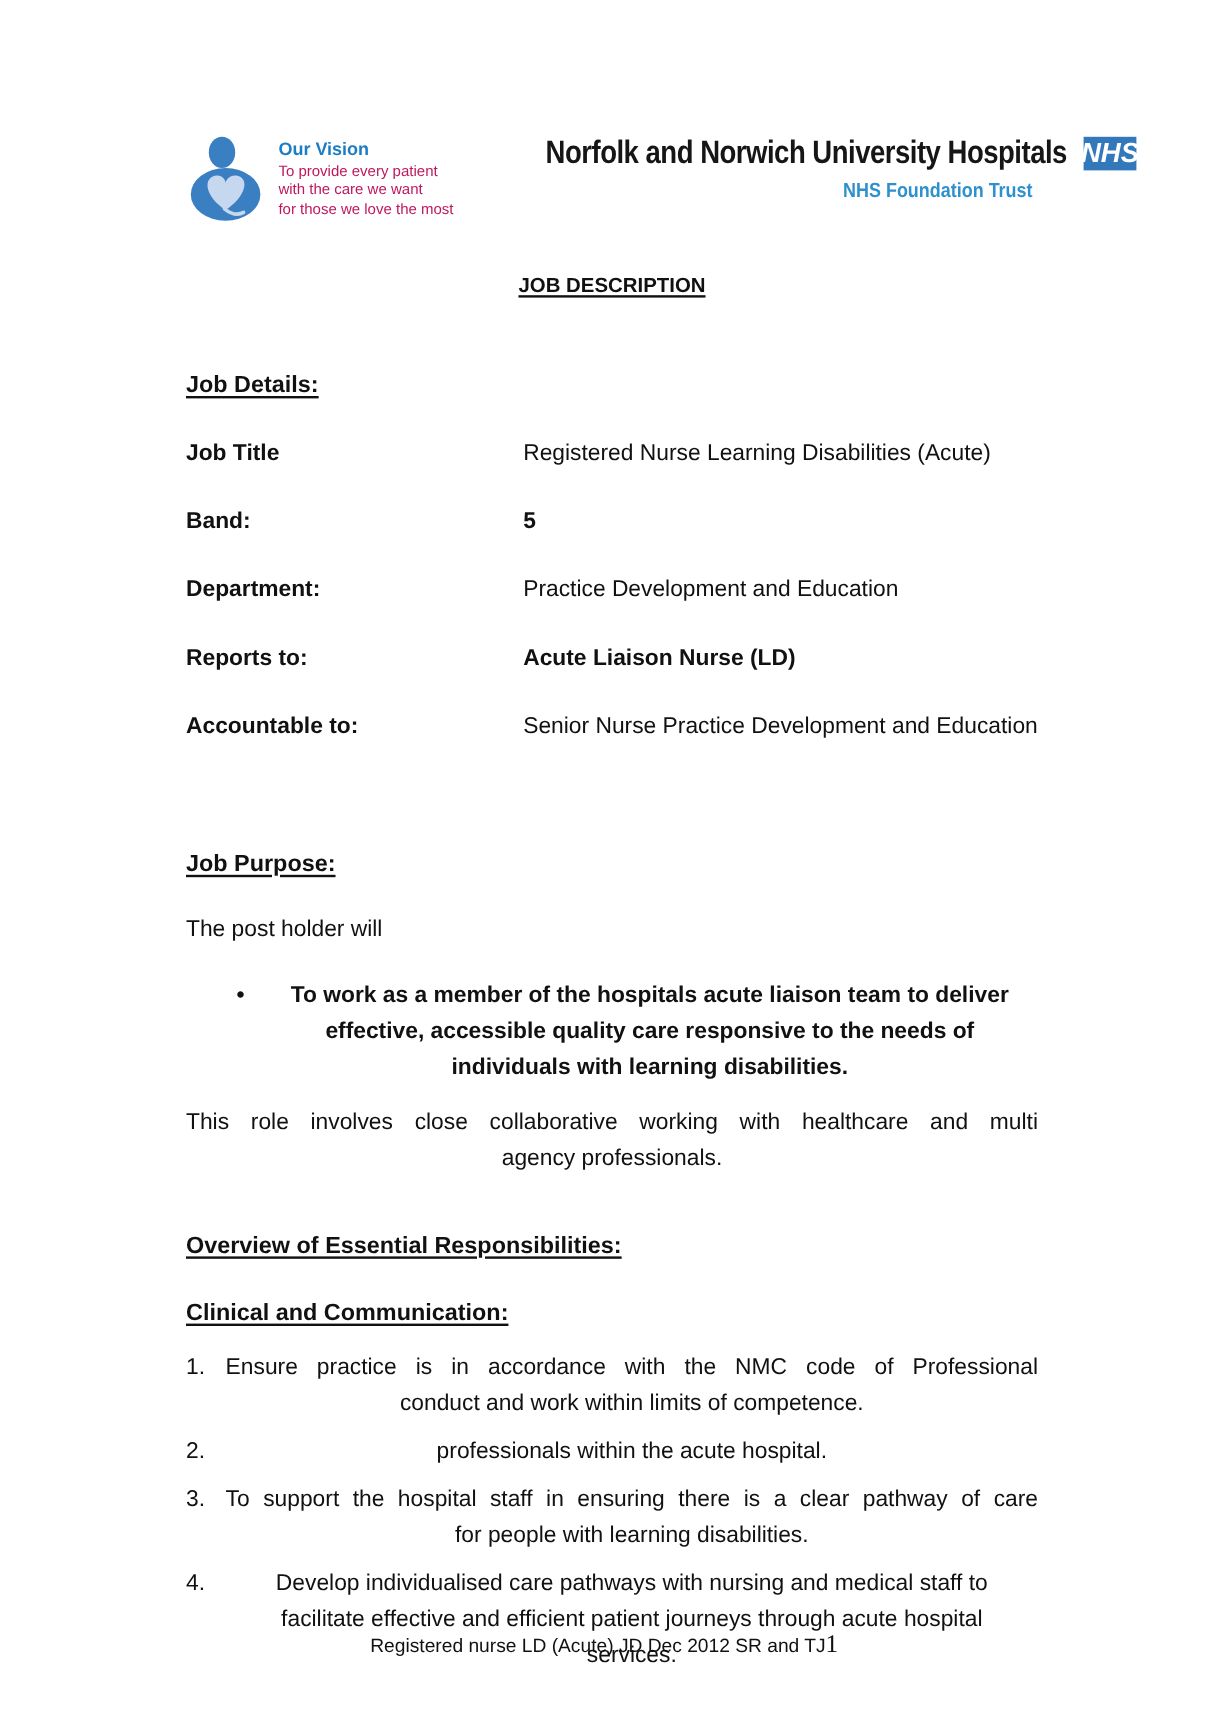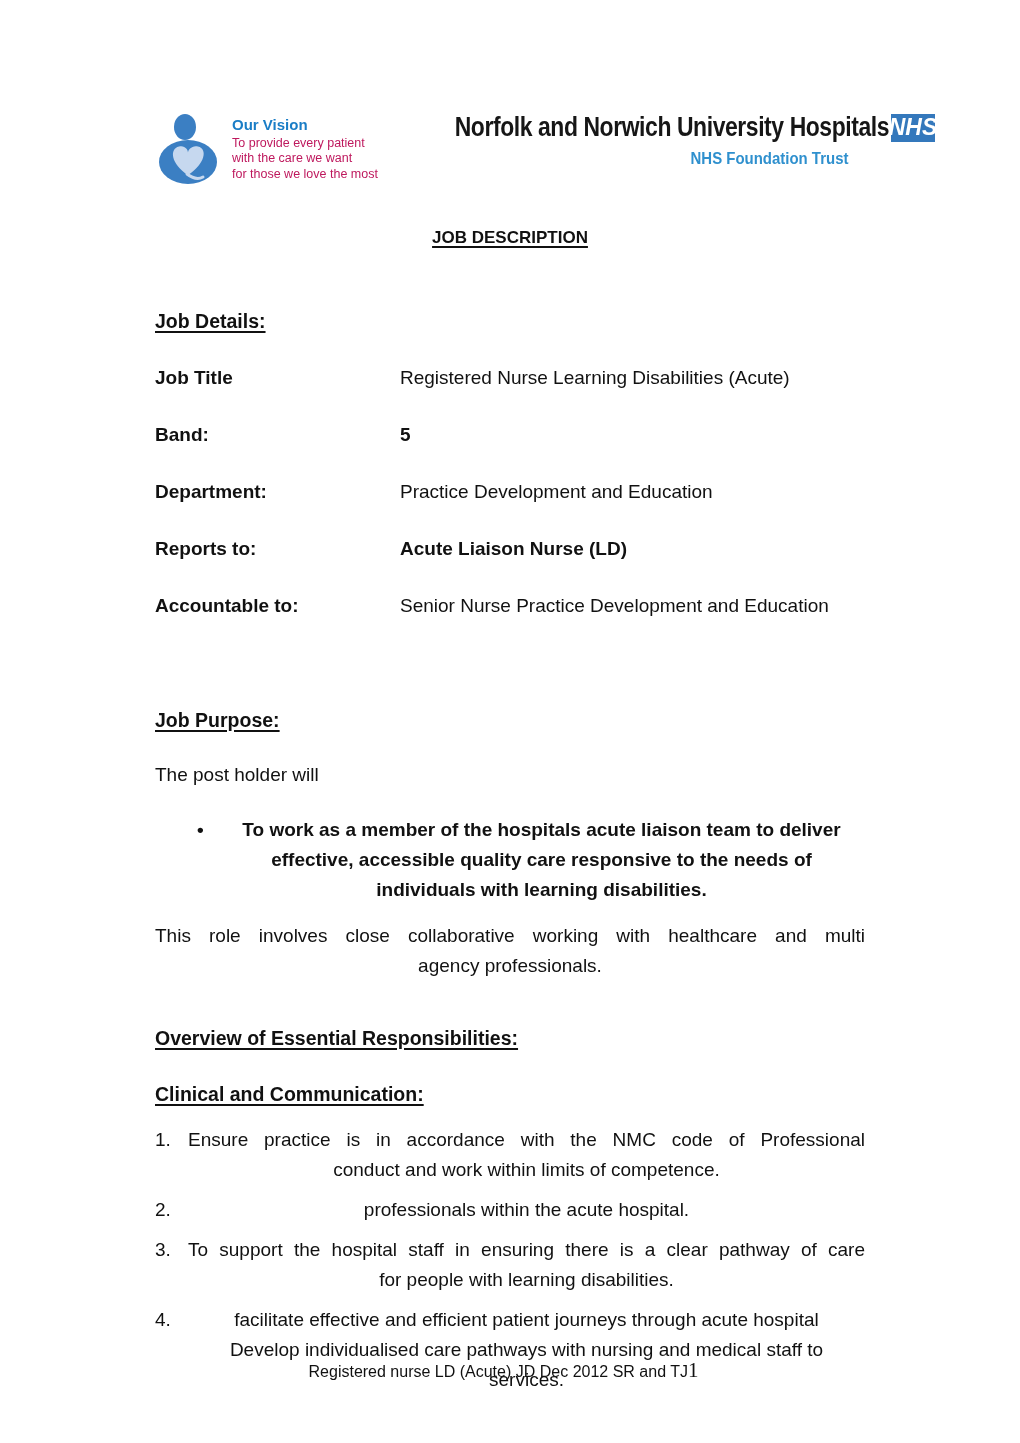--- a/index.html
+++ b/index.html
@@ -28,21 +28,21 @@
   }
   .vision-block{ display:flex; gap:12px; flex-shrink:0; }
   .vision-logo{ width:62px; height:76px; }
   .vision-text{ padding-top:4px; }
   .vision-title{
     color:var(--vision-blue); font-weight:bold; font-size:15px; margin-bottom:3px;
   }
   .vision-line{ font-size:12.5px; line-height:1.22; color:#be185d; }
 
   .trust-block{ display:flex; flex-direction:column; align-items:flex-end; flex-shrink:0; }
-  .trust-row{ display:flex; align-items:center; gap:2px; white-space:nowrap; }
+  .trust-row{ display:flex; align-items:center; gap:14px; white-space:nowrap; }
   .trust-name{
     font-size:27px; font-weight:bold; letter-spacing:-0.5px; color:#161616;
     transform:scaleX(0.85); transform-origin:right center; white-space:nowrap;
   }
   .nhs-box{
     background:var(--nhs-blue); color:#ffffff;
     font-weight:bold; font-style:italic; font-size:23px;
     width:44px; height:28px; display:flex; align-items:center; justify-content:center;
     letter-spacing:0;
   }
@@ -62,21 +62,21 @@
   .heading{
     font-size:19.5px; font-weight:bold;
     text-decoration:underline; text-decoration-thickness:2px; text-underline-offset:3px;
     white-space:nowrap;
   }
   .h-jobdetails{ margin-top:58px; }
   .h-purpose{ margin-top:84px; }
   .h-overview{ margin-top:42px; }
   .h-clinical{ margin-top:26px; }
 
-  .field-row{ display:flex; margin-top:27px; }
+  .field-row{ display:flex; margin-top:27px;gap:36px; }
   .field-label{ flex:0 0 245px; font-weight:bold; }
   .field-value{ flex:1; white-space:nowrap; }
   .v-bold .field-value{ font-weight:bold; }
 
   .intro{ margin-top:25px; }
 
   .purpose-bullet{
     position:relative; margin-top:25px; padding-left:63px; font-weight:bold;
   }
   .purpose-bullet .bullet-glyph{
@@ -193,22 +193,22 @@
       </div>
 
       <div class="resp-item">
         <span class="resp-num">3.</span>
         <div class="jline">To support the hospital staff in ensuring there is a clear pathway of care</div>
         <div class="line">for people with learning disabilities.</div>
       </div>
 
       <div class="resp-item">
         <span class="resp-num">4.</span>
+        <div class="line">Develop individualised care pathways with nursing and medical staff to</div>
         <div class="line">facilitate effective and efficient patient journeys through acute hospital</div>
-        <div class="line">Develop individualised care pathways with nursing and medical staff to</div>
         <div class="line">services.</div>
       </div>
 
     </div>
   </div>
 
   <div class="page-footer">
     <span class="footer-text">Registered nurse LD (Acute) JD Dec 2012 SR and TJ</span>
     <span class="footer-pagenum">1</span>
   </div>

